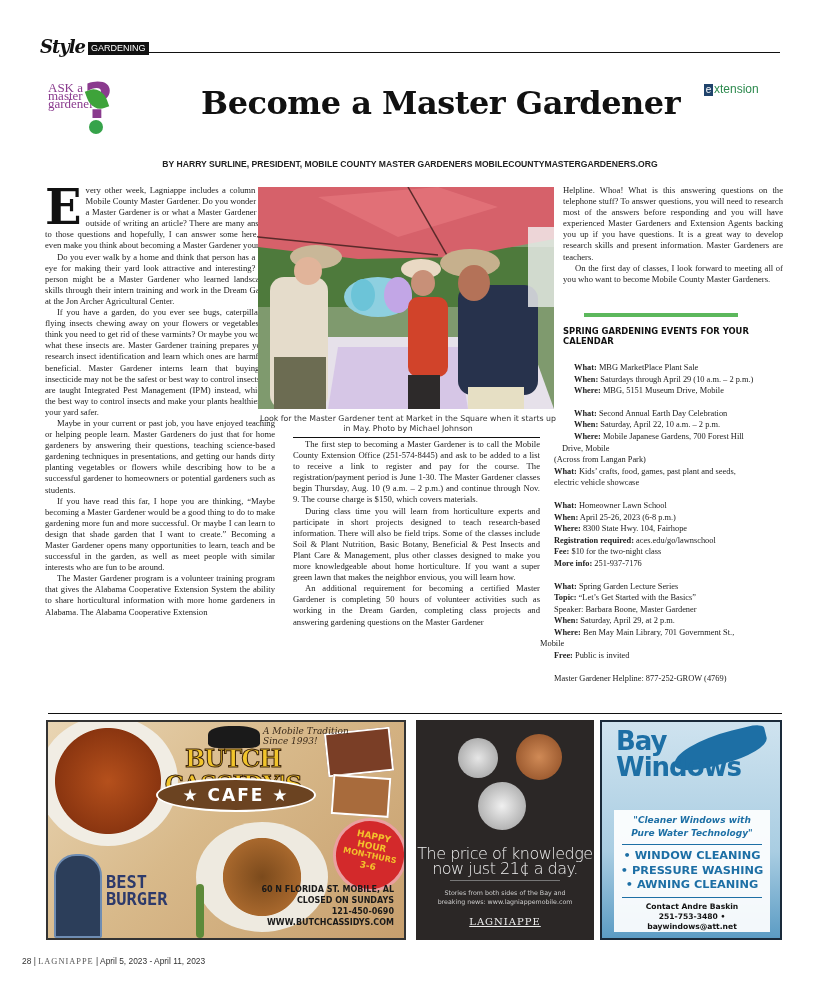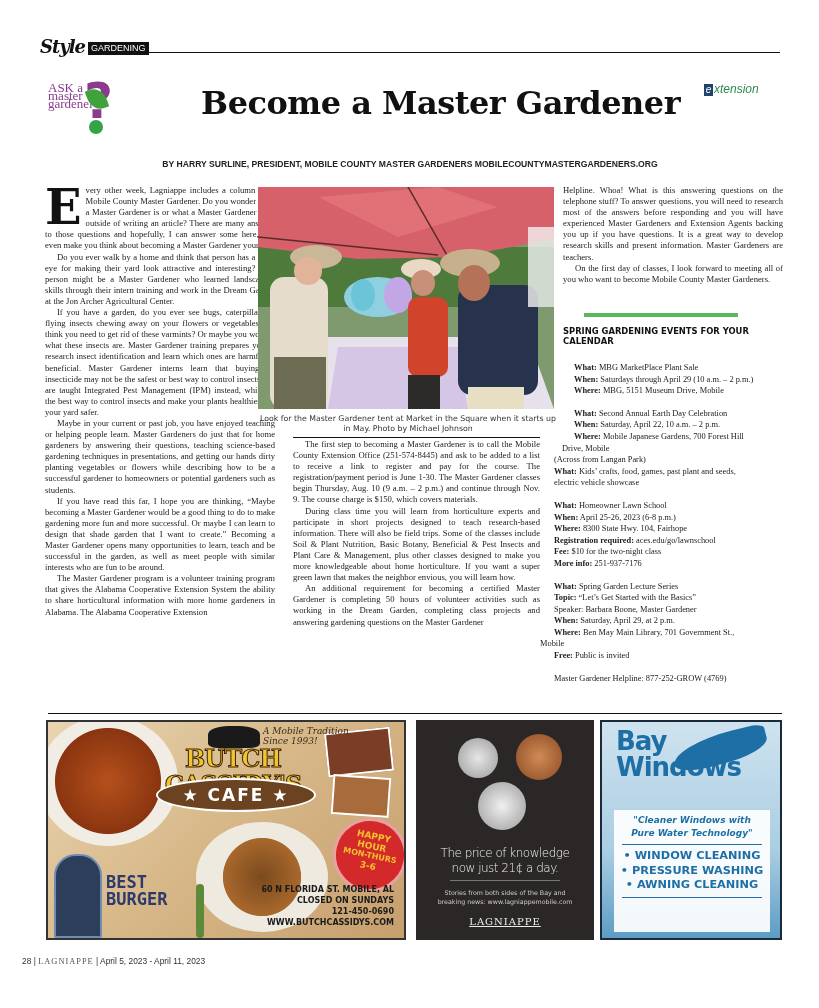--- a/index.html
+++ b/index.html
@@ -11,21 +11,21 @@
   .style-word { font-family:"DejaVu Serif", serif; font-style:italic; font-weight:bold; font-size:18px; line-height:18px; color:#111; letter-spacing:-1px; }
   .section-label { background:#111; color:#fff; font-family:"Liberation Sans", sans-serif; font-size:9px; padding:1px 3px; line-height:11px; margin-bottom:1px; }
   .header-rule { left:132px; top:52px; width:648px; height:1px; background:#111; }
 
   .ask-logo { left:48px; top:80px; width:60px; height:56px; }
   .ask-text { position:absolute; left:0; top:4px; font-family:Liberation Serif, serif; font-size:13px; line-height:8px; color:#8a3b8e; }
   .ask-q { position:absolute; left:36px; top:-4px; font-family:"DejaVu Sans", sans-serif; font-weight:bold; font-size:50px; line-height:50px; color:#8a3b8e; }
   .ask-leaf { position:absolute; left:40px; top:8px; width:18px; height:22px; background:#3ea33a; border-radius:0 70% 0 70%; transform:rotate(-20deg); }
   .ask-dot { position:absolute; left:41px; top:40px; width:14px; height:14px; border-radius:50%; background:#36a34a; }
 
-  .ext-logo { left:704px; top:82px; font-family:"Liberation Sans", sans-serif; font-size:12px; color:#2d8a4e;font-style:italic; }
+  .ext-logo { left:704px; top:82px; font-family:"Liberation Sans", sans-serif; font-size:12px; color:#2d8a4e; }
   .ext-logo .e { display:inline-block; background:#20436b; color:#fff; width:9px; height:12px; line-height:12px; text-align:center; font-size:10px; margin-right:1px; }
 
   .headline { left:140px; top:86px; width:540px; text-align:right; font-family:"DejaVu Serif", serif; font-weight:900; font-size:32px; line-height:34px; color:#111; letter-spacing:-0.5px; }
   .byline { left:60px; top:159px; width:700px; text-align:center; font-family:"Liberation Sans", sans-serif; font-weight:bold; font-size:8.6px; color:#222; }
 
   
   .col { font-size:8.65px; line-height:11.1px; text-align:justify; color:#222; }
   .col p { margin:0; text-indent:12px; }
   .col p.noindent { text-indent:0; }
   .col1 { left:45px; top:185px; width:230px; }
@@ -61,21 +61,21 @@
   .butch-tradition { position:absolute; left:215px; top:4px; font-family:"DejaVu Serif", serif; font-style:italic; font-size:9px; line-height:10px; color:#3a2a1a; }
   .happy { position:absolute; left:285px; top:96px; width:74px; height:74px; border-radius:50%; background:#d3292b; border:3px solid #e9a0a0; color:#f3c12c; text-align:center; font-family:"DejaVu Sans", sans-serif; font-weight:bold; font-size:9px; line-height:10px; box-sizing:border-box; padding-top:10px; transform:rotate(12deg); }
   .best-burger { position:absolute; left:58px; top:152px; font-family:"DejaVu Sans Mono", monospace; font-weight:bold; font-size:17px; line-height:17px; color:#2d3a6b; }
   .saenger { position:absolute; left:6px; top:132px; width:44px; height:80px; border-radius:22px 22px 2px 2px; background:#2c3e5a; border:2px solid #6f8db3; }
   .cactus { position:absolute; left:148px; top:162px; width:8px; height:54px; background:#5d8a3a; border-radius:4px; }
   .butch-contact { position:absolute; right:10px; top:162px; text-align:right; font-family:"DejaVu Sans", sans-serif; font-weight:bold; font-size:8px; line-height:11px; color:#1a1a1a; }
   .food-photo { position:absolute; border:2px solid #fff; }
 
   .coin { position:absolute; border-radius:50%; }
   .lag-text { position:absolute; left:0; width:178px; text-align:center; color:#eee; font-family:"DejaVu Sans", sans-serif; }
-  .lag-h { top:126px; font-size:12px; line-height:15px; letter-spacing:-0.5px; font-weight:300; }
+  .lag-h { top:126px; font-size:16px; line-height:15px; letter-spacing:-0.5px; font-weight:300; }
   .lag-s { top:168px; font-size:6.3px; line-height:9px; color:#ccc; }
   .lag-logo { top:196px; font-family:"DejaVu Serif", serif; font-size:10px; letter-spacing:1px; text-decoration:underline; }
   .lag-rule { position:absolute; left:34px; top:160px; width:110px; height:1px; background:#777; }
 
   .bay-title { position:absolute; left:14px; top:6px; font-family:"DejaVu Sans", sans-serif; font-weight:bold; font-size:26px; line-height:26px; color:#1d6fa5; letter-spacing:-1px; }
   .dolphin { position:absolute; left:70px; top:12px; width:96px; height:30px; background:#1d6fa5; border-radius:80% 20% 60% 40%; transform:rotate(-14deg); }
   .bay-box { position:absolute; left:12px; top:88px; width:156px; height:122px; background:rgba(255,255,255,0.92); text-align:center; font-family:"DejaVu Sans", sans-serif; }
   .bay-quote { font-style:italic; font-weight:bold; color:#1d6fa5; font-size:9px; line-height:13px; padding-top:4px; }
   .bay-rule { width:140px; height:1px; background:#1d6fa5; margin:4px auto; }
   .bay-serv { color:#1d6fa5; font-weight:bold; font-size:11.3px; line-height:14.5px; }
@@ -268,18 +268,22 @@
       <div>"Cleaner Windows with</div>
       <div>Pure Water Technology"</div>
     </div>
     <div class="bay-rule"></div>
     <div class="bay-serv">
       <div>• WINDOW CLEANING</div>
       <div>• PRESSURE WASHING</div>
       <div>• AWNING CLEANING</div>
     </div>
     <div class="bay-rule"></div>
+    <div class="bay-contact">
+      <div>Contact Andre Baskin</div>
+      <div>251-753-3480 • baywindows@att.net</div>
+    </div>
   </div>
 </div>
 
 <div class="abs folio">
   <span>28</span> | <span class="brand">LAGNIAPPE</span> | <span>April 5, 2023 - April 11, 2023</span>
 </div>
 
 </body></html>

